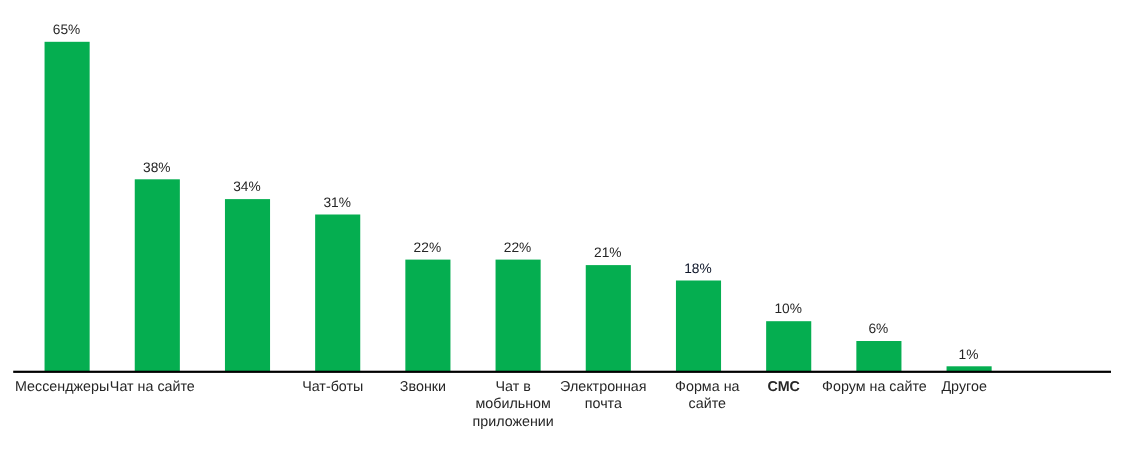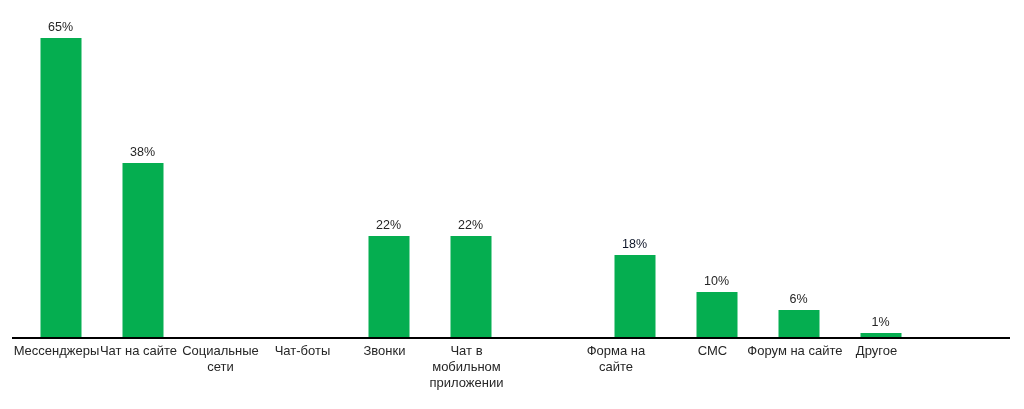--- a/index.html
+++ b/index.html
@@ -104,30 +104,48 @@
           <div class="bar-rect" style="height: 300px; background: rgb(5, 174, 80);"></div>
           <div class="bar-value" style="color: rgb(38, 38, 38);">65%</div>
         </div>
       </div>
       <div class="bar-group" style="left: 97.5px;">
         <div class="bar-col">
           <div class="bar-rect" style="height: 175px; background: rgb(5, 174, 80);"></div>
           <div class="bar-value" style="color: rgb(38, 38, 38);">38%</div>
         </div>
       </div>
+      <div class="bar-group" style="left: 179.5px;">
+        <div class="bar-col">
+          <div class="bar-rect" style="height: 157px; background: rgb(5, 174, 80);"></div>
+          <div class="bar-value" style="color: rgb(38, 38, 38);">34%</div>
+        </div>
+      </div>
+      <div class="bar-group" style="left: 261.5px;">
+        <div class="bar-col">
+          <div class="bar-rect" style="height: 143px; background: rgb(5, 174, 80);"></div>
+          <div class="bar-value" style="color: rgb(38, 38, 38);">31%</div>
+        </div>
+      </div>
       <div class="bar-group" style="left: 343.5px;">
         <div class="bar-col">
           <div class="bar-rect" style="height: 102px; background: rgb(5, 174, 80);"></div>
           <div class="bar-value" style="color: rgb(38, 38, 38);">22%</div>
         </div>
       </div>
       <div class="bar-group" style="left: 425.5px;">
         <div class="bar-col">
           <div class="bar-rect" style="height: 102px; background: rgb(5, 174, 80);"></div>
           <div class="bar-value" style="color: rgb(38, 38, 38);">22%</div>
+        </div>
+      </div>
+      <div class="bar-group" style="left: 507.5px;">
+        <div class="bar-col">
+          <div class="bar-rect" style="height: 97px; background: rgb(5, 174, 80);"></div>
+          <div class="bar-value" style="color: rgb(38, 38, 38);">21%</div>
         </div>
       </div>
       <div class="bar-group" style="left: 589.5px;">
         <div class="bar-col">
           <div class="bar-rect" style="height: 83px; background: rgb(5, 174, 80);"></div>
           <div class="bar-value" style="color: #0f172a;">18%</div>
         </div>
       </div>
       <div class="bar-group" style="left: 671.5px;">
         <div class="bar-col">
@@ -147,23 +165,23 @@
           <div class="bar-value" style="color: rgb(38, 38, 38);">1%</div>
         </div>
       </div>
     </div>
 
   <div id="axis-line" style="background: rgb(0, 0, 0);"></div>
 
   <div id="category-axis">
       <div class="cat-label" style="left: 8.5px; color: rgb(38, 38, 38);">Мессенджеры</div>
       <div class="cat-label" style="left: 90.5px; color: rgb(38, 38, 38);">Чат на сайте</div>
-      <div class="cat-label" style="left: 172.5px; color: rgb(38, 38, 38);">Социальные сети</div>
       <div class="cat-label" style="left: 254.5px; color: rgb(38, 38, 38);">Чат-боты</div>
       <div class="cat-label" style="left: 336.5px; color: rgb(38, 38, 38);">Звонки</div>
       <div class="cat-label" style="left: 418.5px; color: rgb(38, 38, 38);">Чат в мобильном приложении</div>
-      <div class="cat-label" style="left: 568px; color: rgb(38, 38, 38);">Форма на сайте</div>
-      <div class="cat-label" style="left: 664.5px; color: rgb(38, 38, 38);">СМС</div>
+      <div class="cat-label" style="left: 500.5px; color: rgb(38, 38, 38);">Электронная почта</div>
+      <div class="cat-label" style="left: 595px; color: rgb(38, 38, 38);">Форма на сайте</div>
+      <div class="cat-label" style="left: 664.5px; color: rgb(38, 38, 38); font-weight: bold;">СМС</div>
       <div class="cat-label" style="left: 746.5px; color: rgb(38, 38, 38); text-align: right;">Форум на сайте</div>
       <div class="cat-label" style="left: 828.5px; color: rgb(38, 38, 38);">Другое</div>
     </div>
 
 </div>
 
 </body></html>

